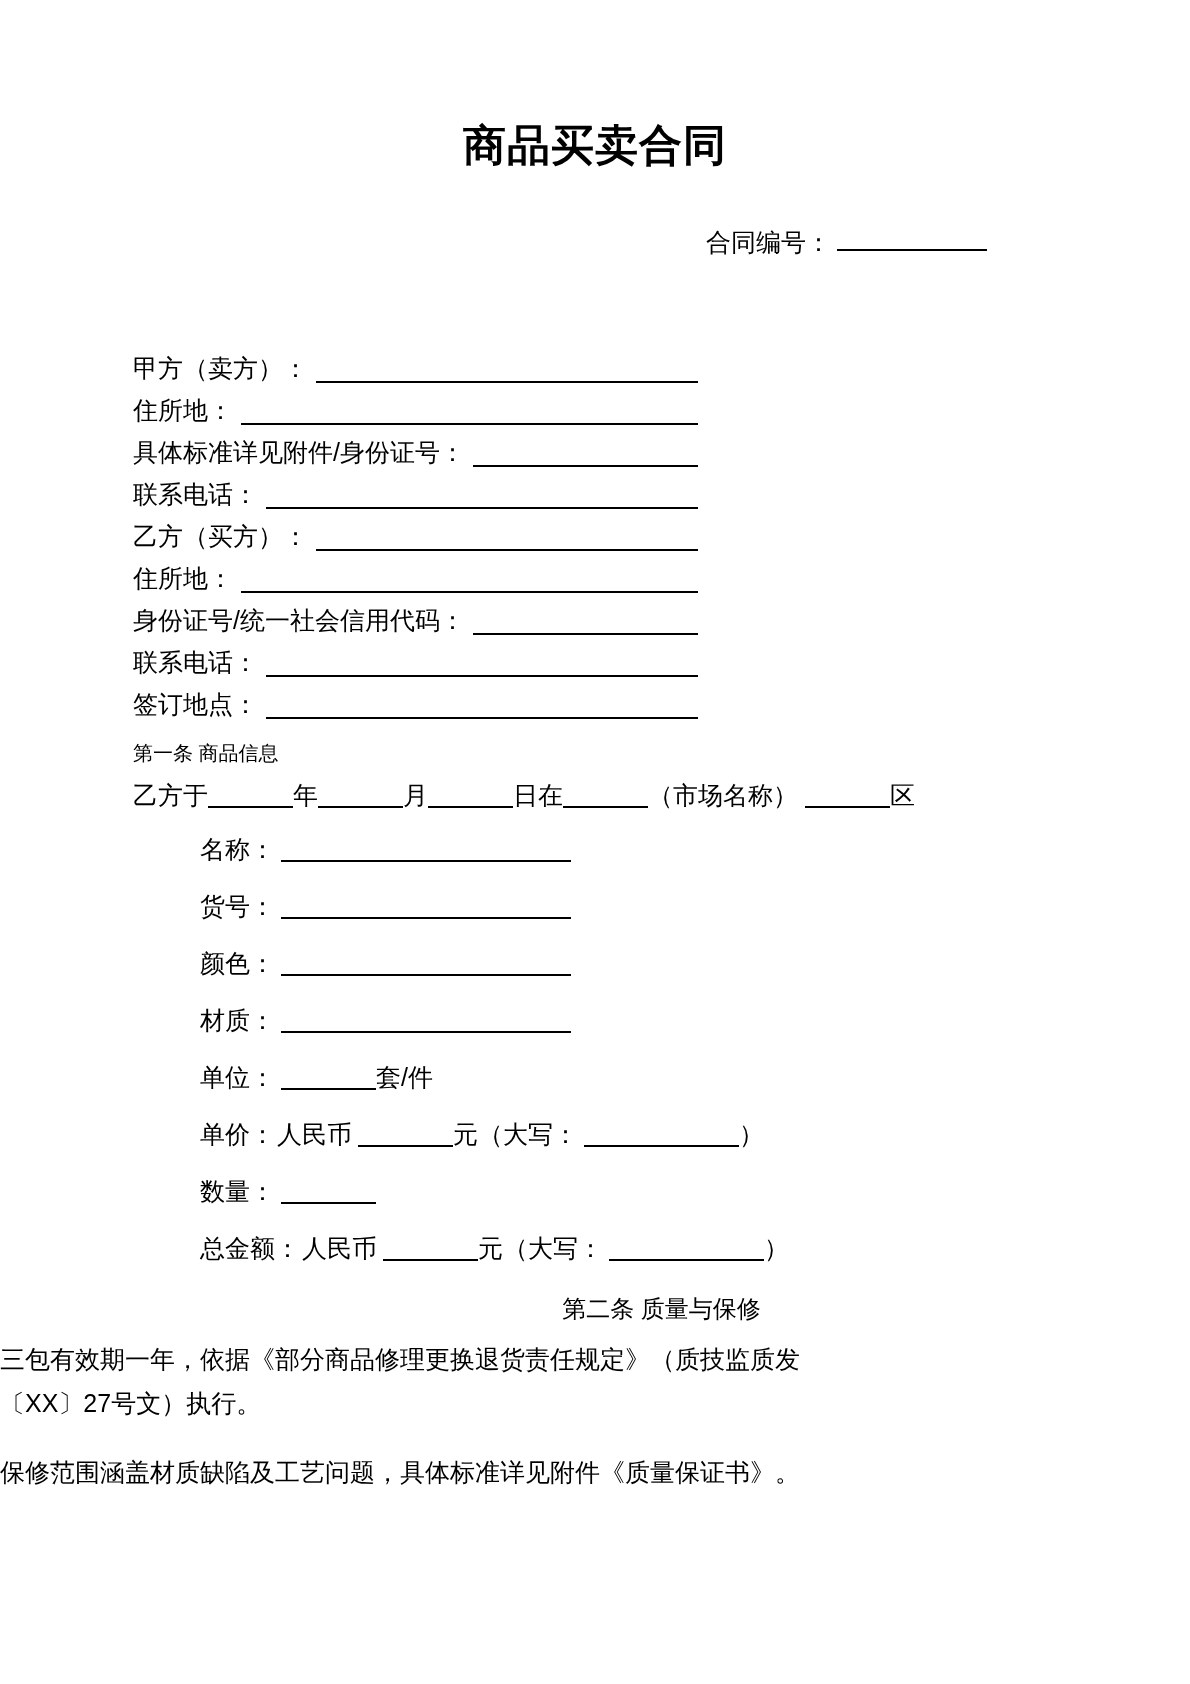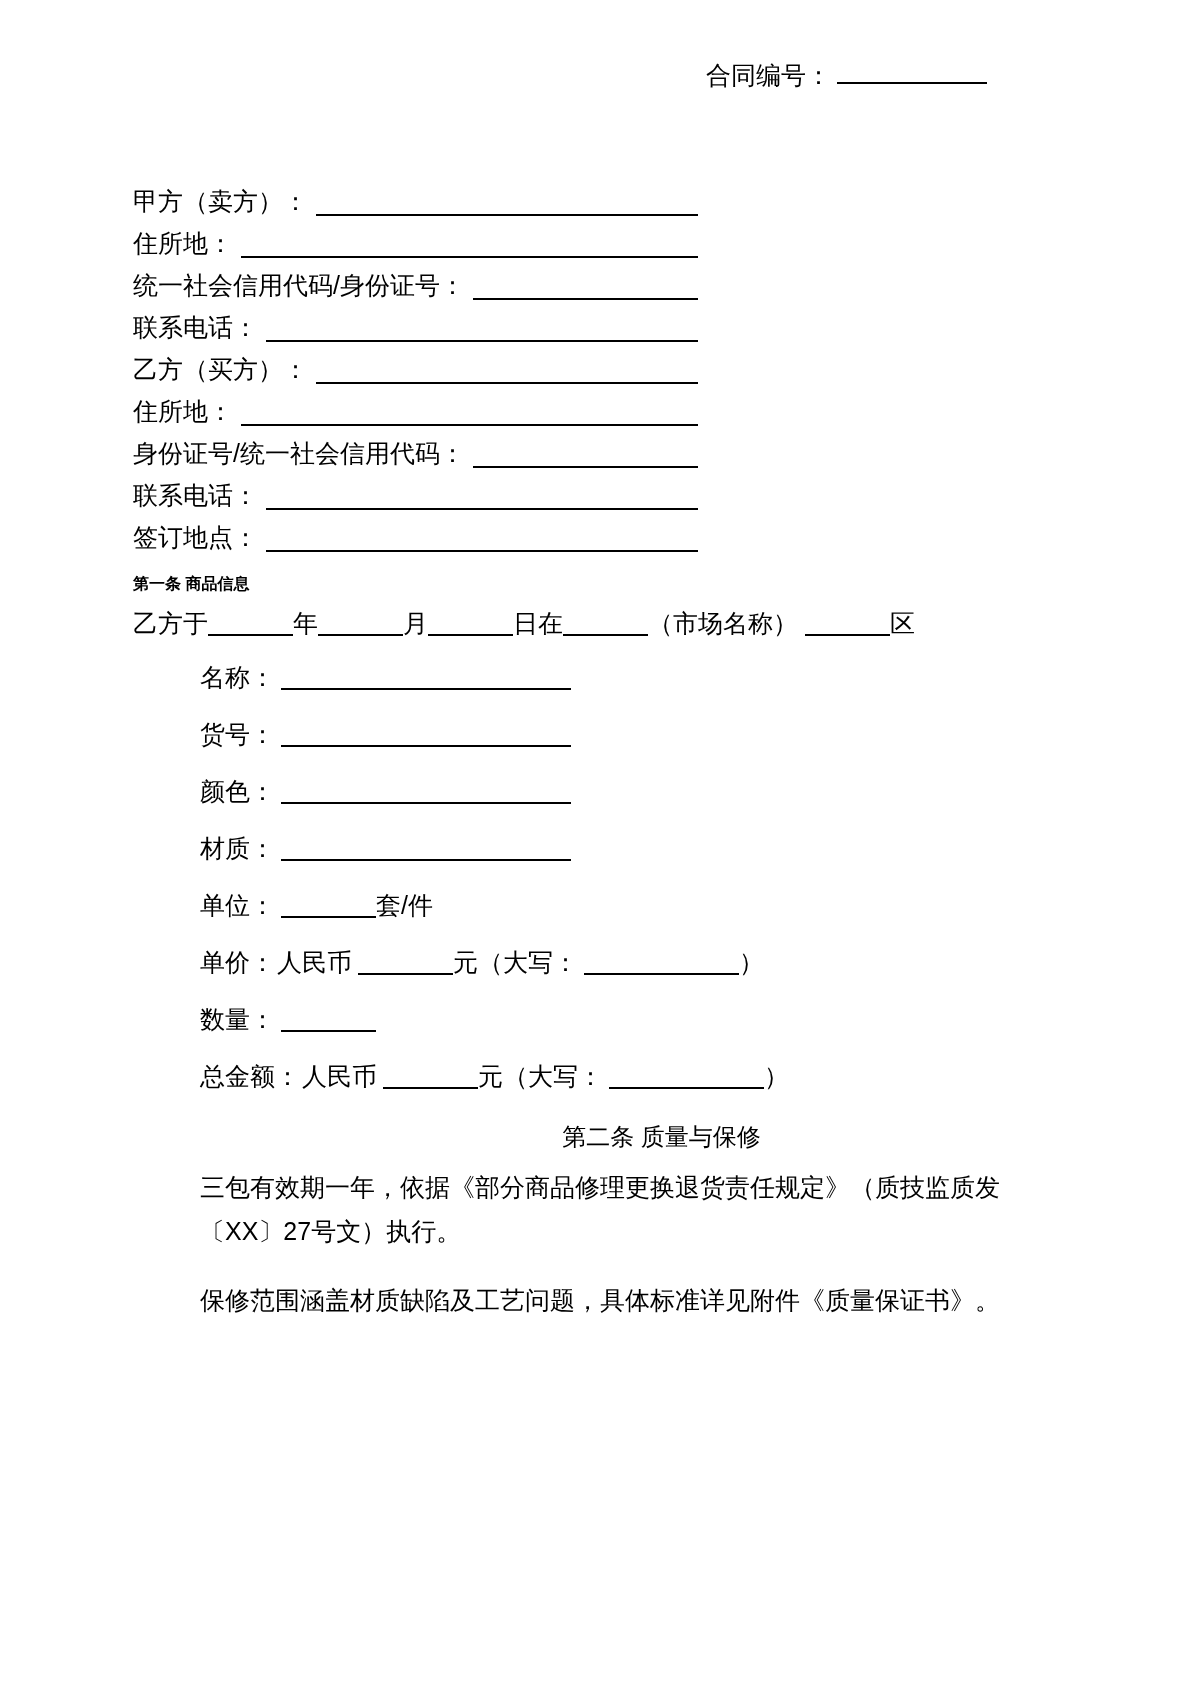--- a/index.html
+++ b/index.html
@@ -49,23 +49,23 @@
   .prow .plabel { white-space: nowrap; font-size: 25px; }
   .prow .blank {
     flex: 1;
     margin-left: 8px;
     margin-bottom: 6px;
     border-bottom: 2px solid #000;
   }
 
   .a1-heading {
     margin: 16px 0 0 133px;
-    font-size: 16px;
+    font-size: 20px;
     line-height: 1.2;
-    font-weight: 700;
+    font-weight: 400;
   }
   .a2-heading {
     margin: 32px 0 0 133px;
     font-size: 24px;
     line-height: 1.2;
     font-weight: 400;
     text-align: center;
   }
   .line {
     margin-left: 133px;
@@ -90,51 +90,51 @@
   .irow {
     font-size: 25px;
     line-height: 1.2;
     margin-bottom: 27px;
     white-space: nowrap;
   }
   .irow .iblank { margin-left: 6px; }
   .irow .seg { margin-left: 2px; }
 
   .para {
-    margin-left: 200px;
     width: 812px;
     font-size: 25px;
     line-height: 44px;
     text-align: left;
   }
   .para1 { margin-top: 13px; }
   .para2 { margin-top: 9px; }
 </style>
 </head>
 <body>
 
 <div class="page">
 
+  <h1 class="title">商品买卖合同</h1>
 
   <div class="contract-row">
     <span>合同编号：</span>
     <span class="iblank b150"></span>
   </div>
 
   <div class="parties">
     <div class="prow">
       <span class="plabel">甲方（卖方）：</span>
       <span class="blank"></span>
     </div>
     <div class="prow">
       <span class="plabel">住所地：</span>
       <span class="blank"></span>
     </div>
     <div class="prow">
-      <span class="plabel">统一社会信用代码/身份证号：</span>
+      <span class="plabel">具体标准详见附件/身份证号：</span>
       <span class="blank"></span>
     </div>
     <div class="prow">
       <span class="plabel">联系电话：</span>
       <span class="blank"></span>
     </div>
     <div class="prow">
       <span class="plabel">乙方（买方）：</span>
       <span class="blank"></span>
     </div>

